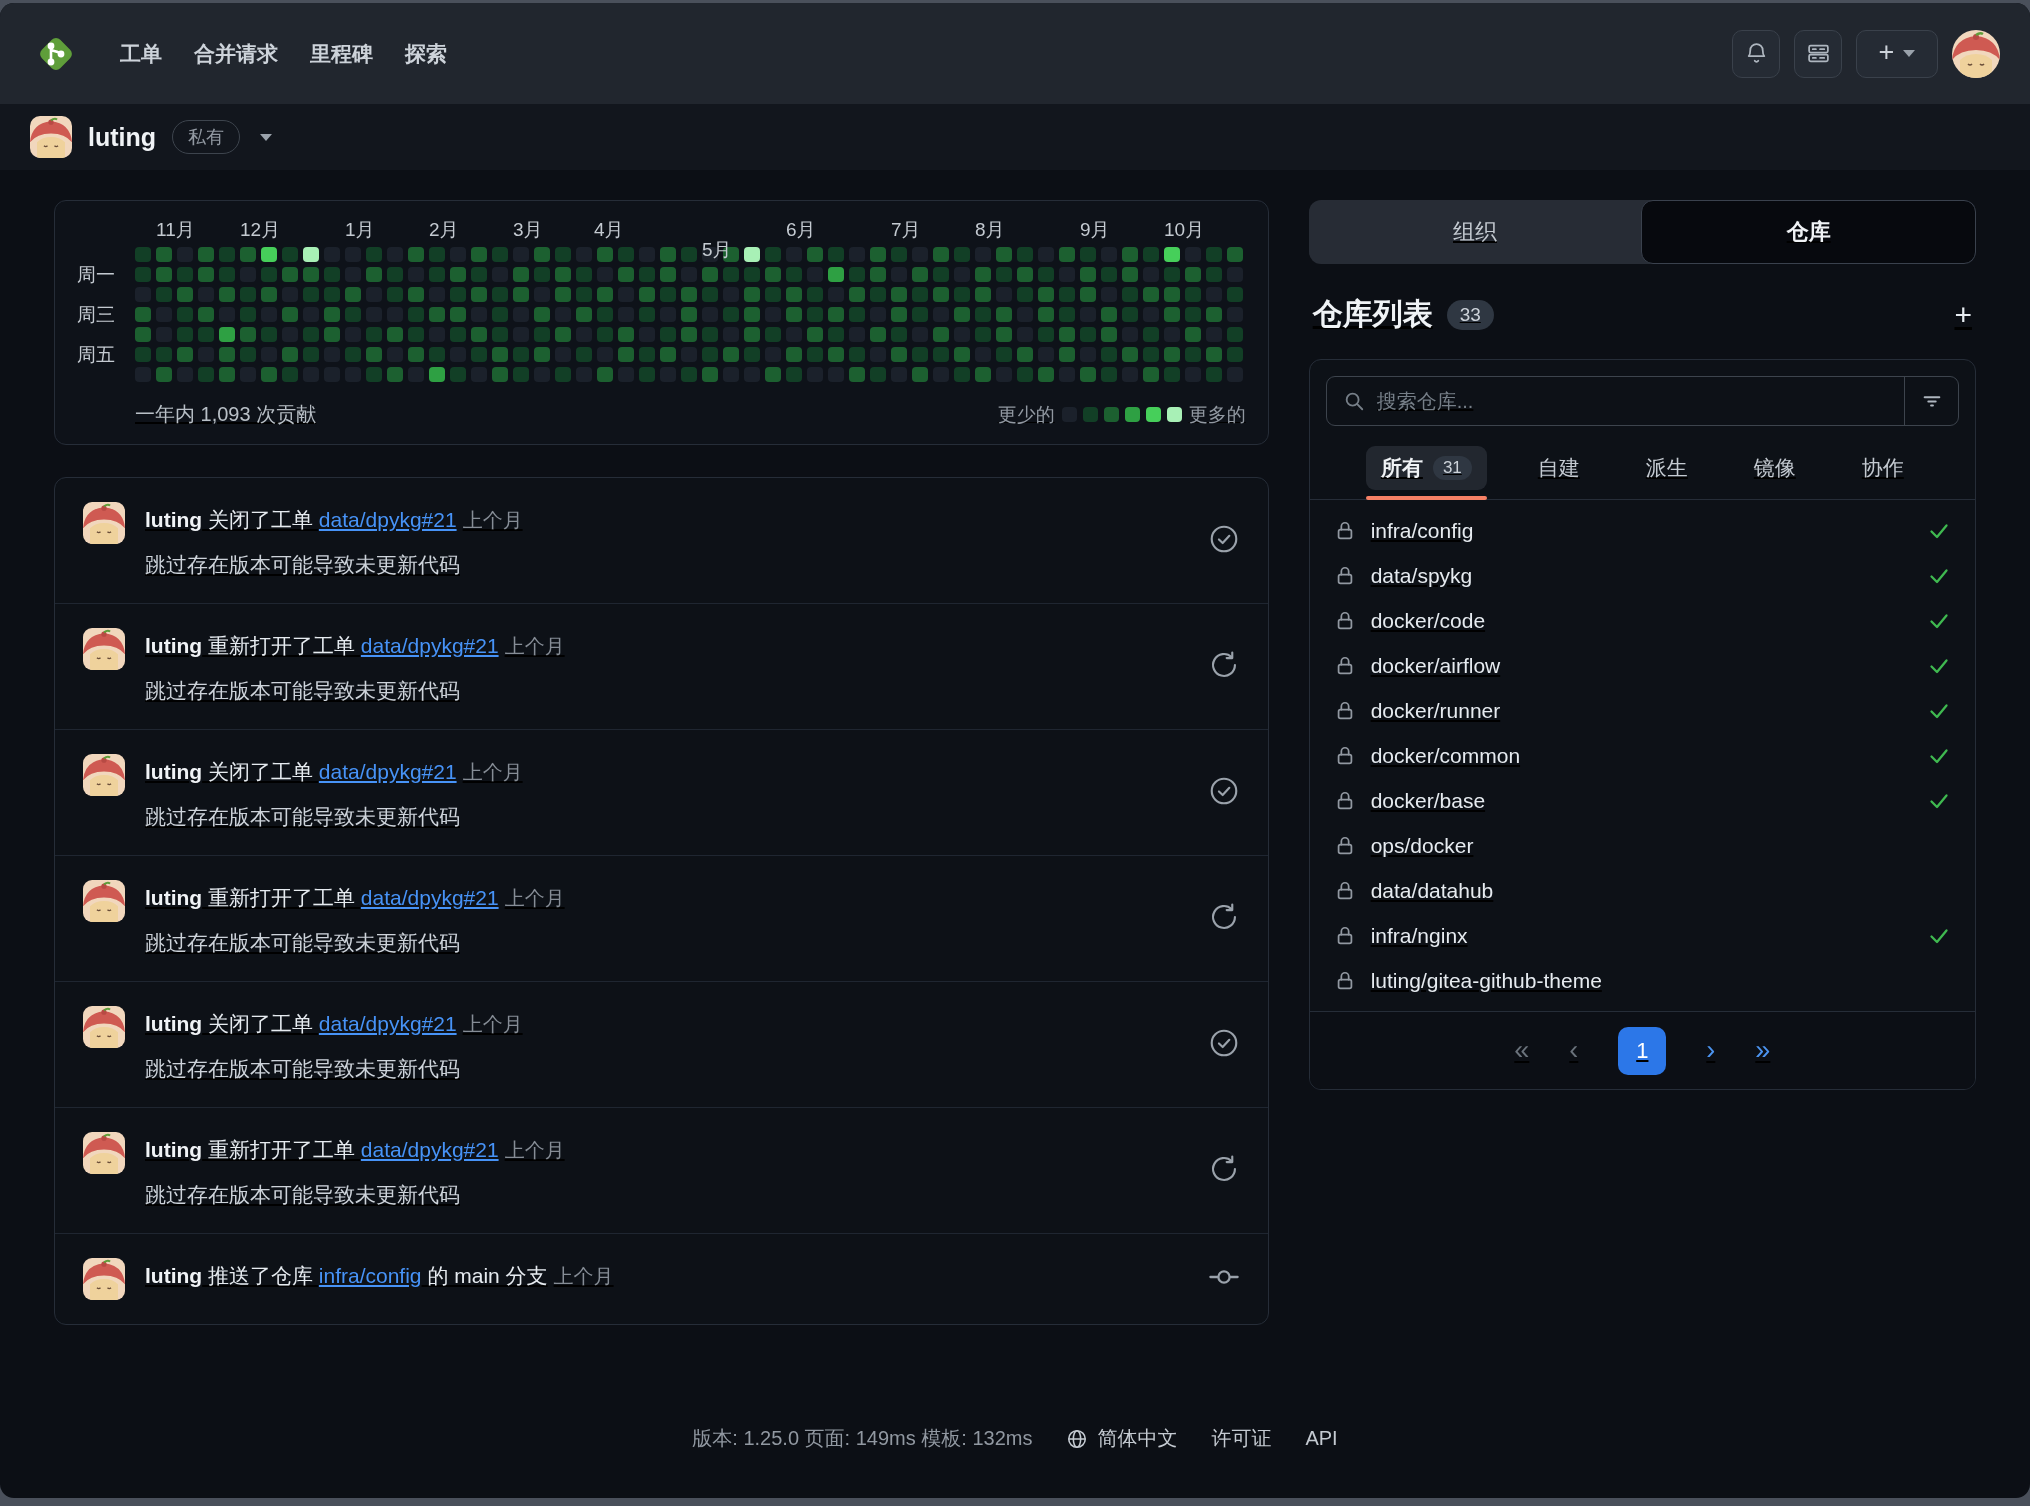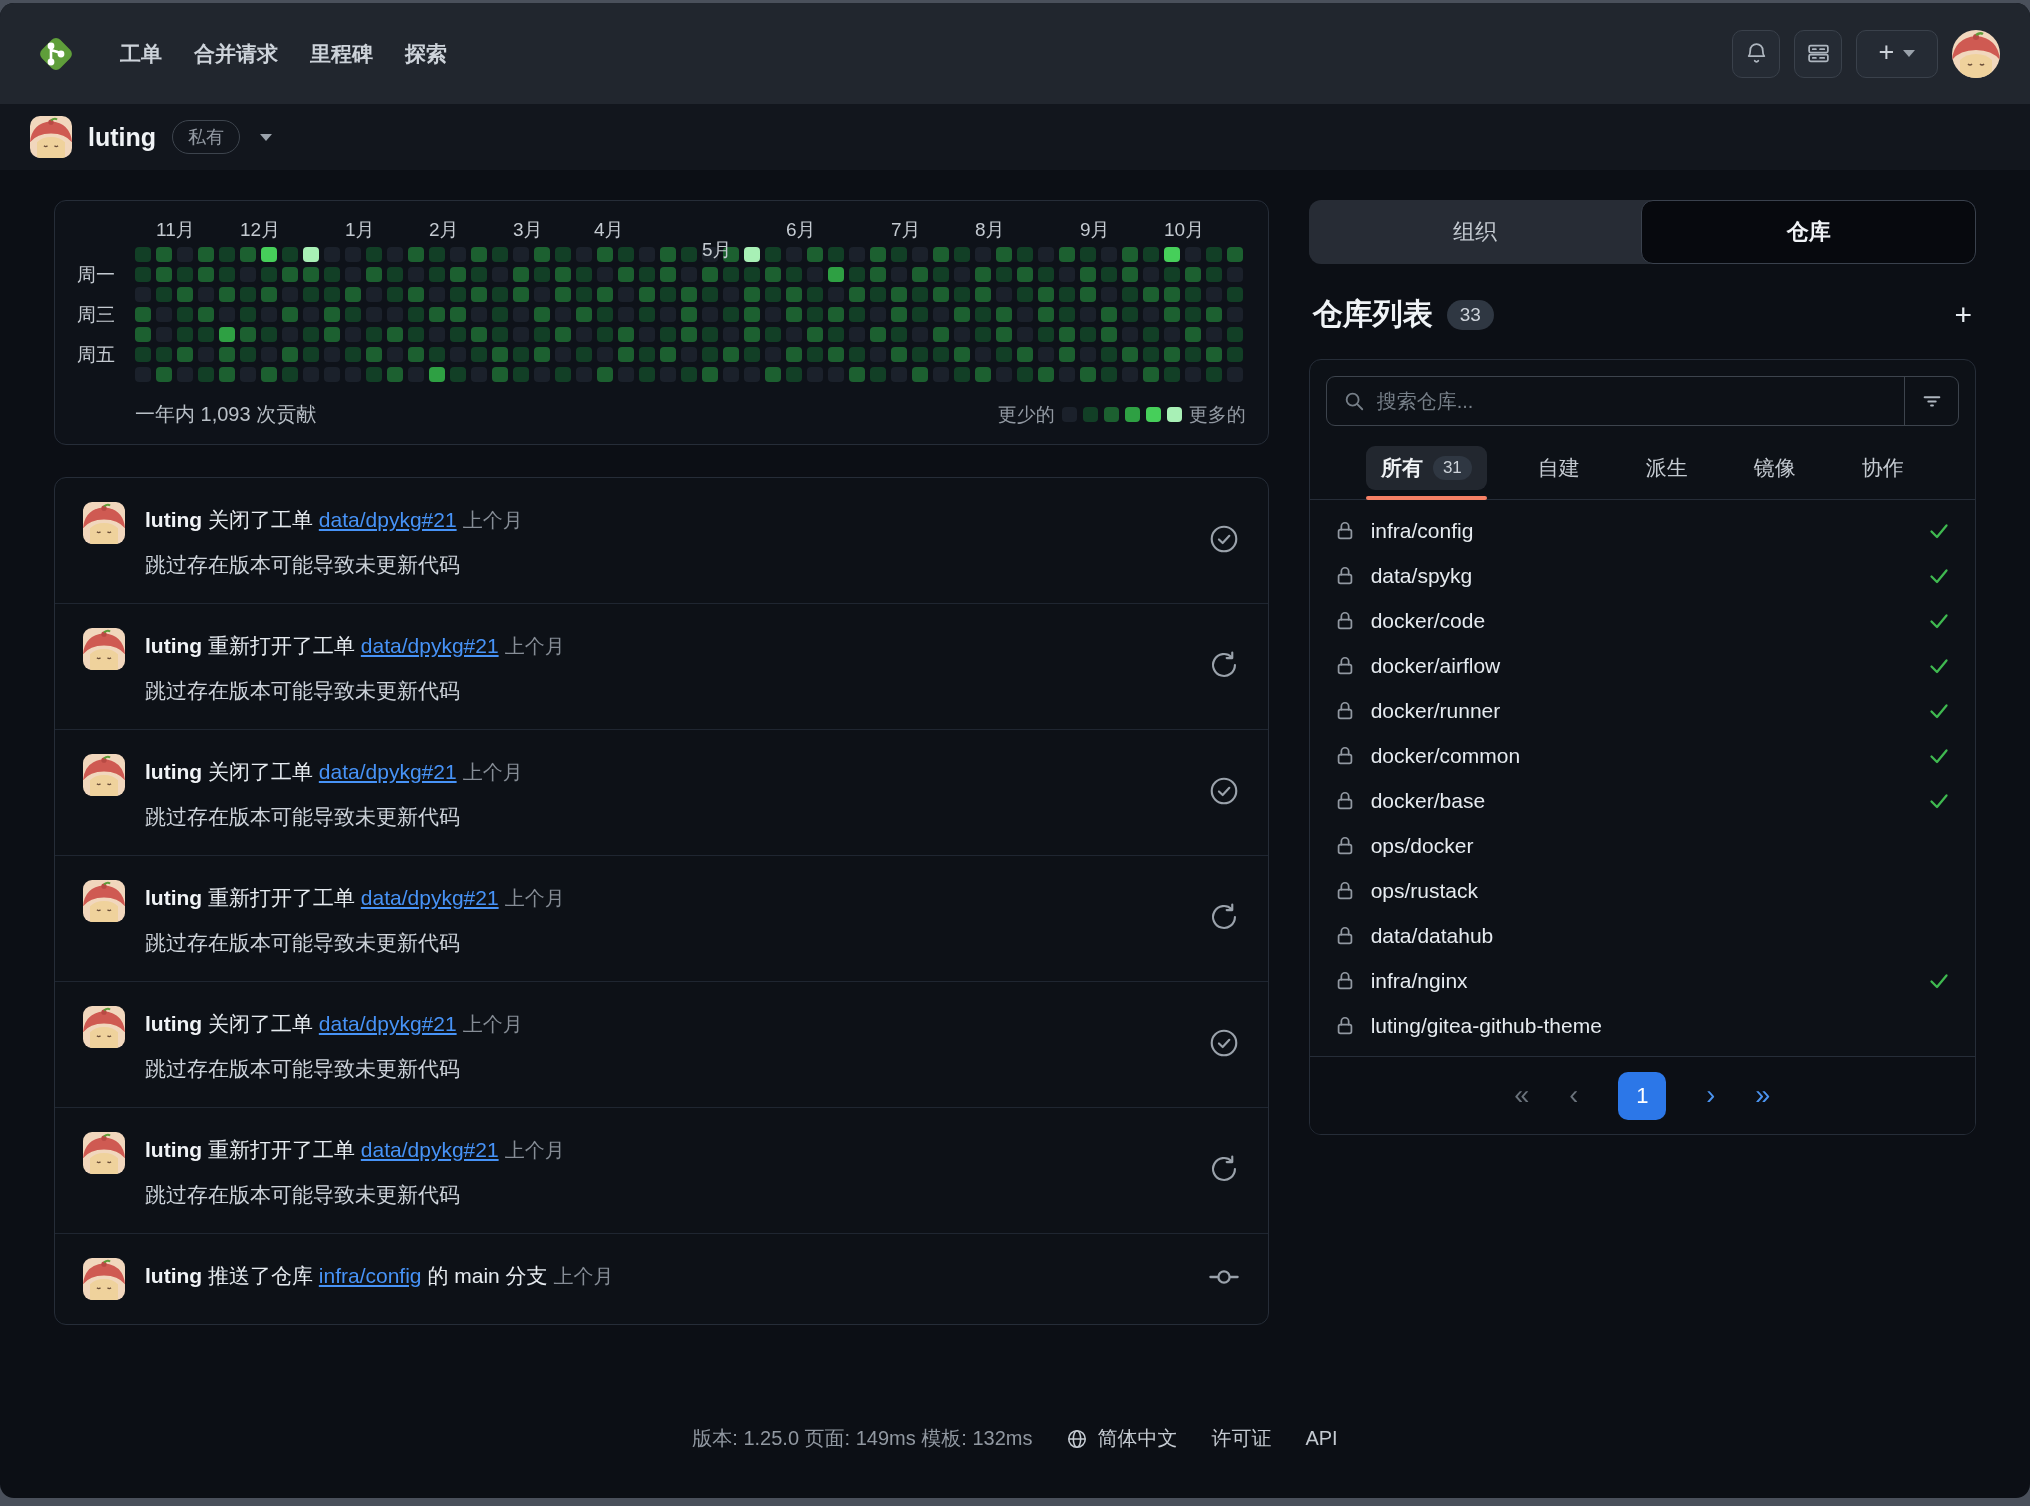--- a/index.html
+++ b/index.html
@@ -20,21 +20,21 @@
   .avatar-round { width:48px; height:48px; border-radius:50%; overflow:hidden; flex-shrink:0; cursor:pointer; }
 
   
   .profile-row { height:66px; background:#12161d; display:flex; align-items:center; padding:0 30px; gap:16px; flex-shrink:0; }
   .profile-avatar { width:42px; height:42px; border-radius:10px; overflow:hidden; }
   .profile-name { color:#f0f3f6; font-size:25px; font-weight:700; }
   .profile-badge { border:1px solid #3d444d; color:#9198a1; border-radius:999px; font-size:18px; padding:4px 15px; }
   .profile-caret { margin-left:4px; cursor:pointer; }
 
   
-  .content { display:flex; padding:30px 54px 0; gap:40px; flex:1; }
+  .content { display:flex; padding:30px 54px 0; gap:40px; flex:1;text-decoration:underline; }
   .left-col { width:1225px; }
   .right-col { width:673px; }
 
   
   .hm-card { background:#0e1219; border:1px solid #262d38; border-radius:12px; padding:14px 22px 16px; }
   .hm-months { position:relative; height:32px; margin-left:58px; }
   .hm-month { position:absolute; top:2px; color:#c4cad1; font-size:19px; }
   .hm-body { display:flex; }
   .hm-days { position:relative; width:58px; height:140px; }
   .hm-day { position:absolute; left:0; height:20px; line-height:16px; color:#c4cad1; font-size:19px; }
@@ -891,29 +891,20 @@
                 </span>
                 <span class="repo-name">ops/docker</span>
               </div>
               <div class="repo-row">
                 <span class="repo-lock">
                   <svg width="22" height="22" viewBox="0 0 24 24" fill="none" stroke="currentColor" stroke-width="1.9" stroke-linecap="round">
                     <rect x="5" y="10.5" width="14" height="9.5" rx="2"></rect>
                     <path d="M8 10.5 V7 a4 4 0 0 1 8 0 v3.5"></path>
                   </svg>
                 </span>
-                <span class="repo-name">ops/rustack</span>
-              </div>
-              <div class="repo-row">
-                <span class="repo-lock">
-                  <svg width="22" height="22" viewBox="0 0 24 24" fill="none" stroke="currentColor" stroke-width="1.9" stroke-linecap="round">
-                    <rect x="5" y="10.5" width="14" height="9.5" rx="2"></rect>
-                    <path d="M8 10.5 V7 a4 4 0 0 1 8 0 v3.5"></path>
-                  </svg>
-                </span>
                 <span class="repo-name">data/datahub</span>
               </div>
               <div class="repo-row">
                 <span class="repo-lock">
                   <svg width="22" height="22" viewBox="0 0 24 24" fill="none" stroke="currentColor" stroke-width="1.9" stroke-linecap="round">
                     <rect x="5" y="10.5" width="14" height="9.5" rx="2"></rect>
                     <path d="M8 10.5 V7 a4 4 0 0 1 8 0 v3.5"></path>
                   </svg>
                 </span>
                 <span class="repo-name">infra/nginx</span>

